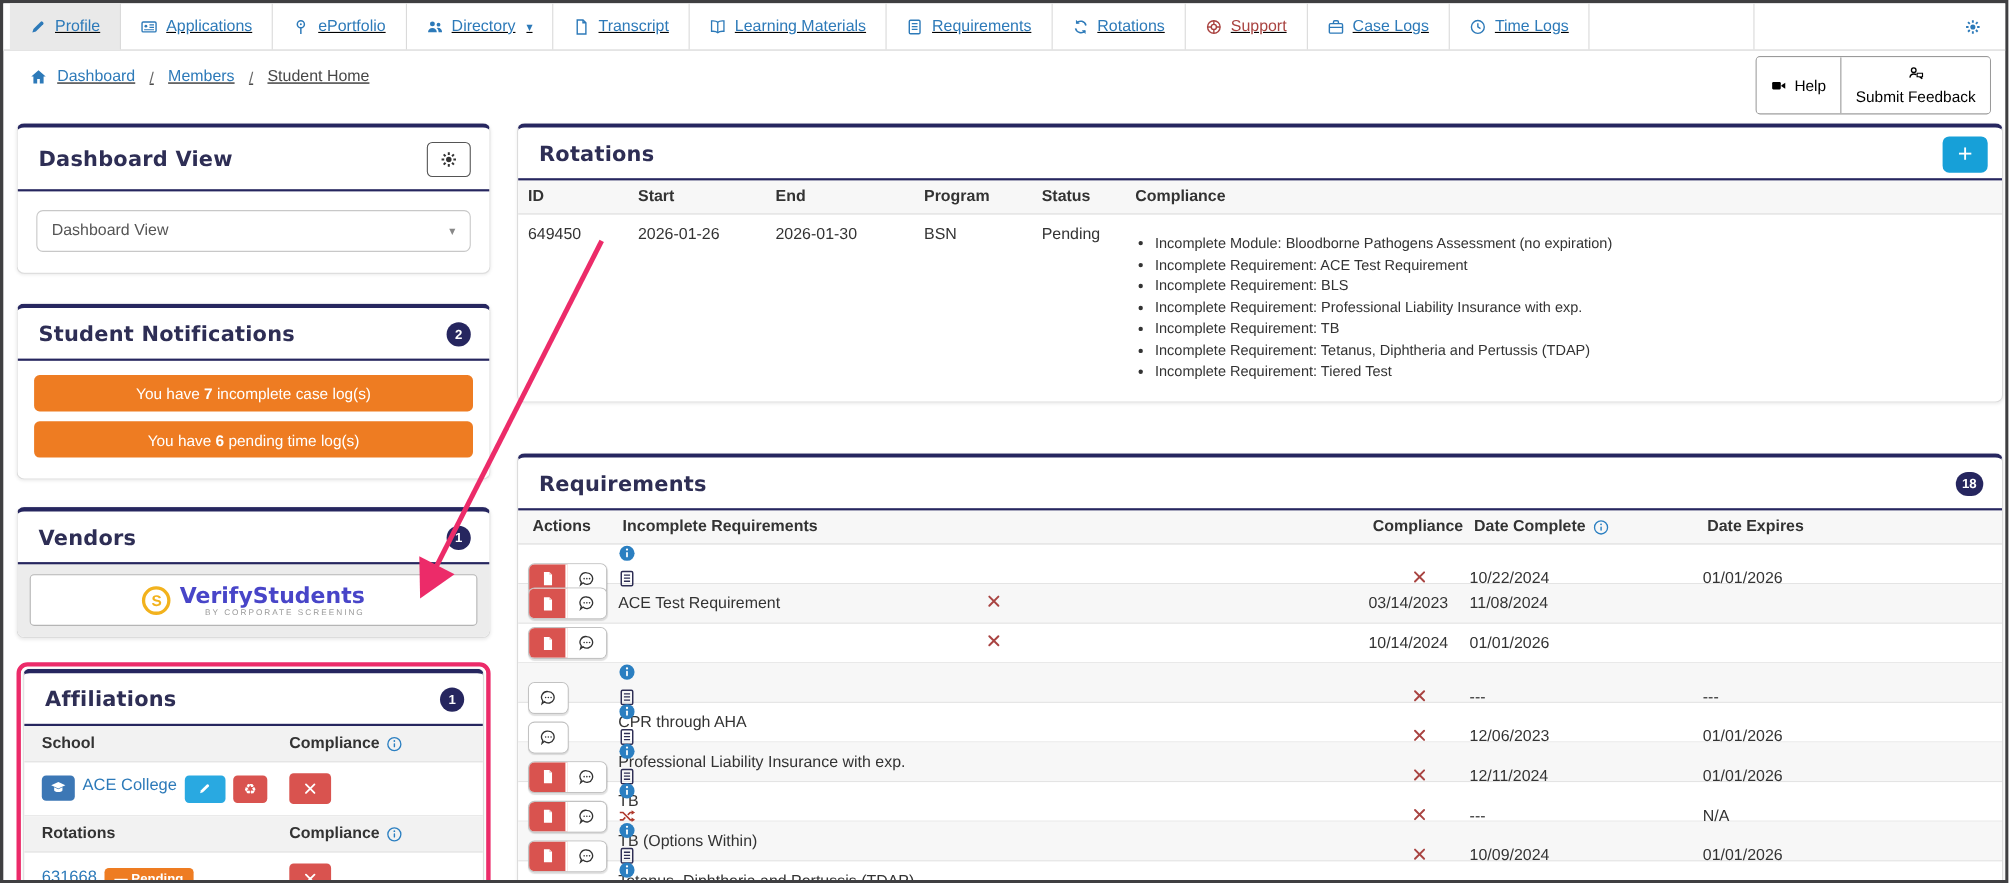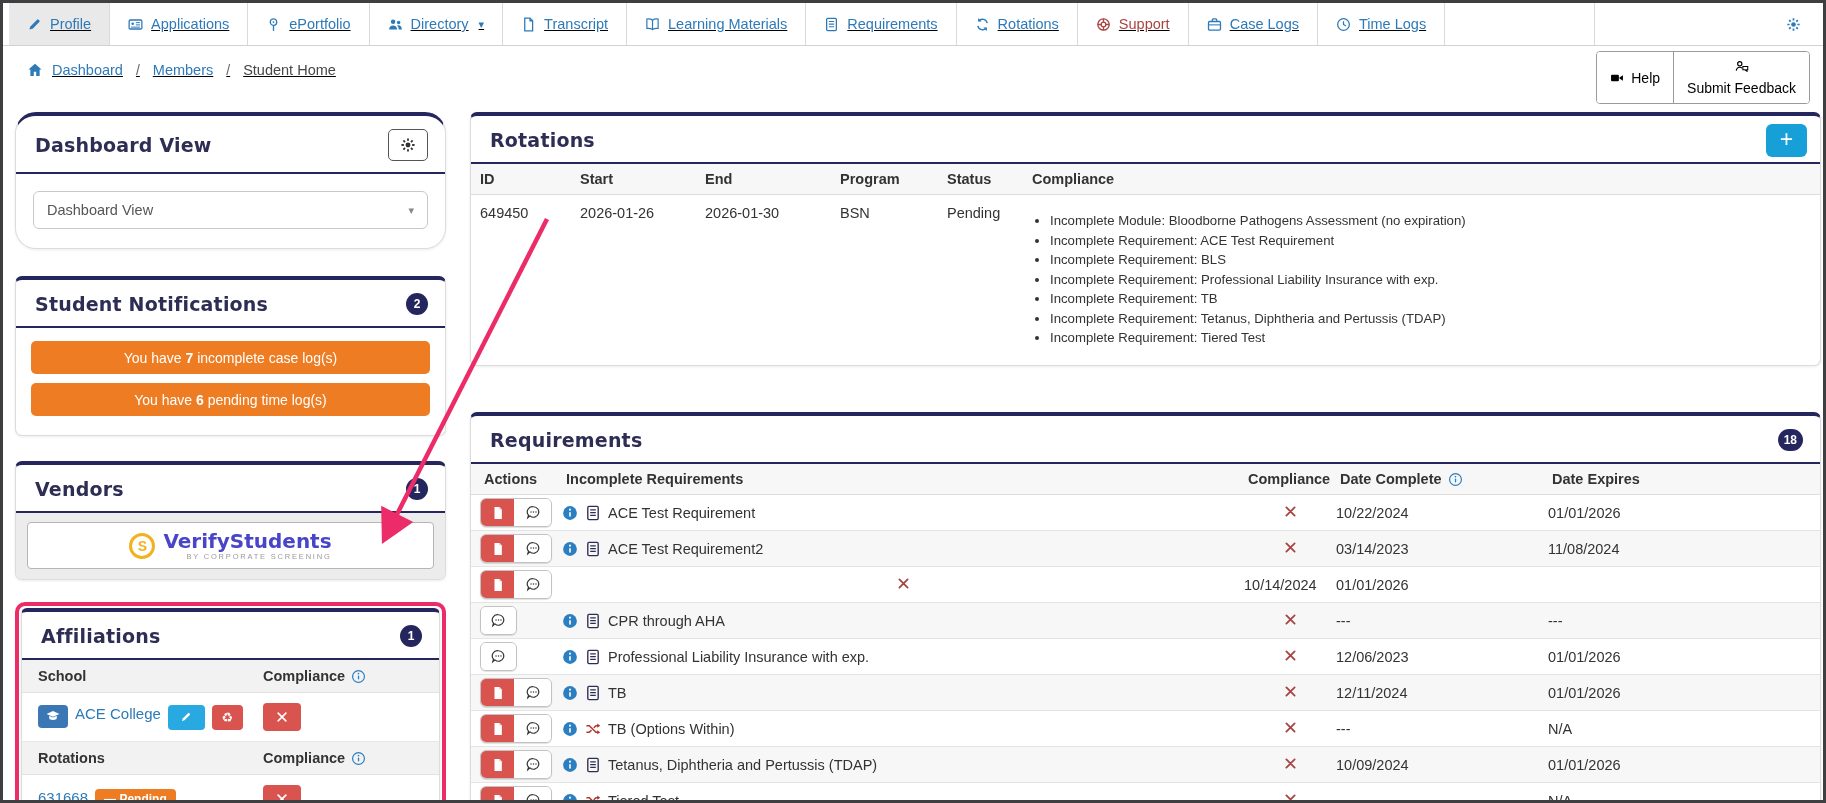--- a/index.html
+++ b/index.html
@@ -74,21 +74,21 @@
   .rot-row { font-size:14.5px; color:#333; }
   .rot-row > div { padding:10px 4px 10px 0; }
   .comp-list { margin:8px 0 10px 18px; font-size:13.2px; color:#333; }
   .comp-list li { margin-bottom:4.5px; }
 
   .req-card { margin-top:46px; }
   .req-grid { display:grid; grid-template-columns:82px 682px 92px 212px 1fr; padding-left:9px; align-items:center; }
   .req-grid.t-head > div { padding:7px 4px; }
   .req-row { height:36px; border-bottom:1px solid #e4e4e4; font-size:14.5px; color:#333; }
   .req-row:nth-child(even) { background:#f7f7f7; }
-  .cell.name { display:flex; align-items:center; gap:7px; }
+  .cell.name { display:flex; align-items:flex-start; gap:7px;flex-direction:column; }
   .cell.compliance { text-align:center; }
   .hdr-with-info { display:inline-flex; align-items:flex-end; gap:6px; }
 
   .action-group { display:inline-flex; border:1px solid #c2c2c2; border-radius:6px; overflow:hidden; background:#fff; box-shadow:0 1px 1px rgba(0,0,0,.12); }
   .action-group button { width:35px; height:27px; border:none; display:flex; align-items:center; justify-content:center; cursor:pointer; background:#fff; }
   .btn-file { background:#d9534f !important; border-right:2px solid #fff !important; }
   .btn-file .icon { color:#fff; }
   .btn-chat .icon { color:#333; }
 
   .icon { display:inline-flex; align-items:center; justify-content:center; }
@@ -257,21 +257,21 @@
               <path d="M11.2 10.8h7v4.6h-1.9l1.4 2.6-3.6-2.6h-2.9z" fill="none" stroke="currentColor" stroke-width="1.5"></path>
             </svg>
           </span>
         <span>Submit Feedback</span>
       </button>
     </div>
   </div>
 
   <aside class="aside">
 
-    <div class="card" style="margin-bottom:27px;border-radius:21px;">
+    <div class="card" style="margin-bottom:27px;">
       <div class="card-header">
         <span class="card-title">Dashboard View</span>
         <button class="gear-btn">
           <span class="icon" style="font-size:16px;">
               <svg viewBox="0 0 20 20" xmlns="http://www.w3.org/2000/svg">
                 <circle cx="10" cy="10" r="3.1" fill="currentColor"></circle>
                 <path d="M10 1.8v3M10 15.2v3M1.8 10h3M15.2 10h3M4.2 4.2l2.1 2.1M13.7 13.7l2.1 2.1M15.8 4.2l-2.1 2.1M6.3 13.7l-2.1 2.1" stroke="currentColor" stroke-width="2.3"></path>
               </svg>
             </span>
         </button>
@@ -517,37 +517,20 @@
                     <svg viewBox="0 0 20 20" xmlns="http://www.w3.org/2000/svg">
                       <path d="M10 2.3a7 7 0 1 1-4.7 12.2L2.4 17l.9-3.4A7 7 0 0 1 10 2.3z" fill="none" stroke="currentColor" stroke-width="1.6"></path>
                       <circle cx="6.7" cy="9.4" r=".95" fill="currentColor"></circle>
                       <circle cx="10" cy="9.4" r=".95" fill="currentColor"></circle>
                       <circle cx="13.3" cy="9.4" r=".95" fill="currentColor"></circle>
                     </svg>
                   </span>
                 </button>
         </span>
       </div>
-      <div class="cell name">
-        <span class="icon info">
-                <svg viewBox="0 0 20 20" xmlns="http://www.w3.org/2000/svg">
-                  <circle cx="10" cy="10" r="8.6" fill="#2b7fc1"></circle>
-                  <rect x="9" y="8.6" width="2" height="6" rx="1" fill="#fff"></rect>
-                  <circle cx="10" cy="5.8" r="1.3" fill="#fff"></circle>
-                </svg>
-              </span>
-        <span class="icon req-type">
-                <svg viewBox="0 0 20 20" xmlns="http://www.w3.org/2000/svg">
-                  <rect x="3.5" y="1.8" width="13" height="16.4" rx="1.5" fill="none" stroke="currentColor" stroke-width="1.7"></rect>
-                  <path d="M6.5 6h7M6.5 9.5h7M6.5 13h7" stroke="currentColor" stroke-width="1.5" fill="none"></path>
-                </svg>
-              </span>
-        <span class="req-name">ACE Test Requirement2</span>
-
-      </div>
       <div class="cell compliance"><span class="icon xmark-i">
                 <svg viewBox="0 0 20 20" xmlns="http://www.w3.org/2000/svg">
                   <path d="M4.5 4.5l11 11M15.5 4.5l-11 11" stroke="currentColor" stroke-width="2.4" stroke-linecap="round"></path>
                 </svg>
               </span></div>
       <div class="cell date">03/14/2023</div>
       <div class="cell date">11/08/2024</div>
     </div>
           <div class="req-grid req-row">
       <div class="cell actions">

